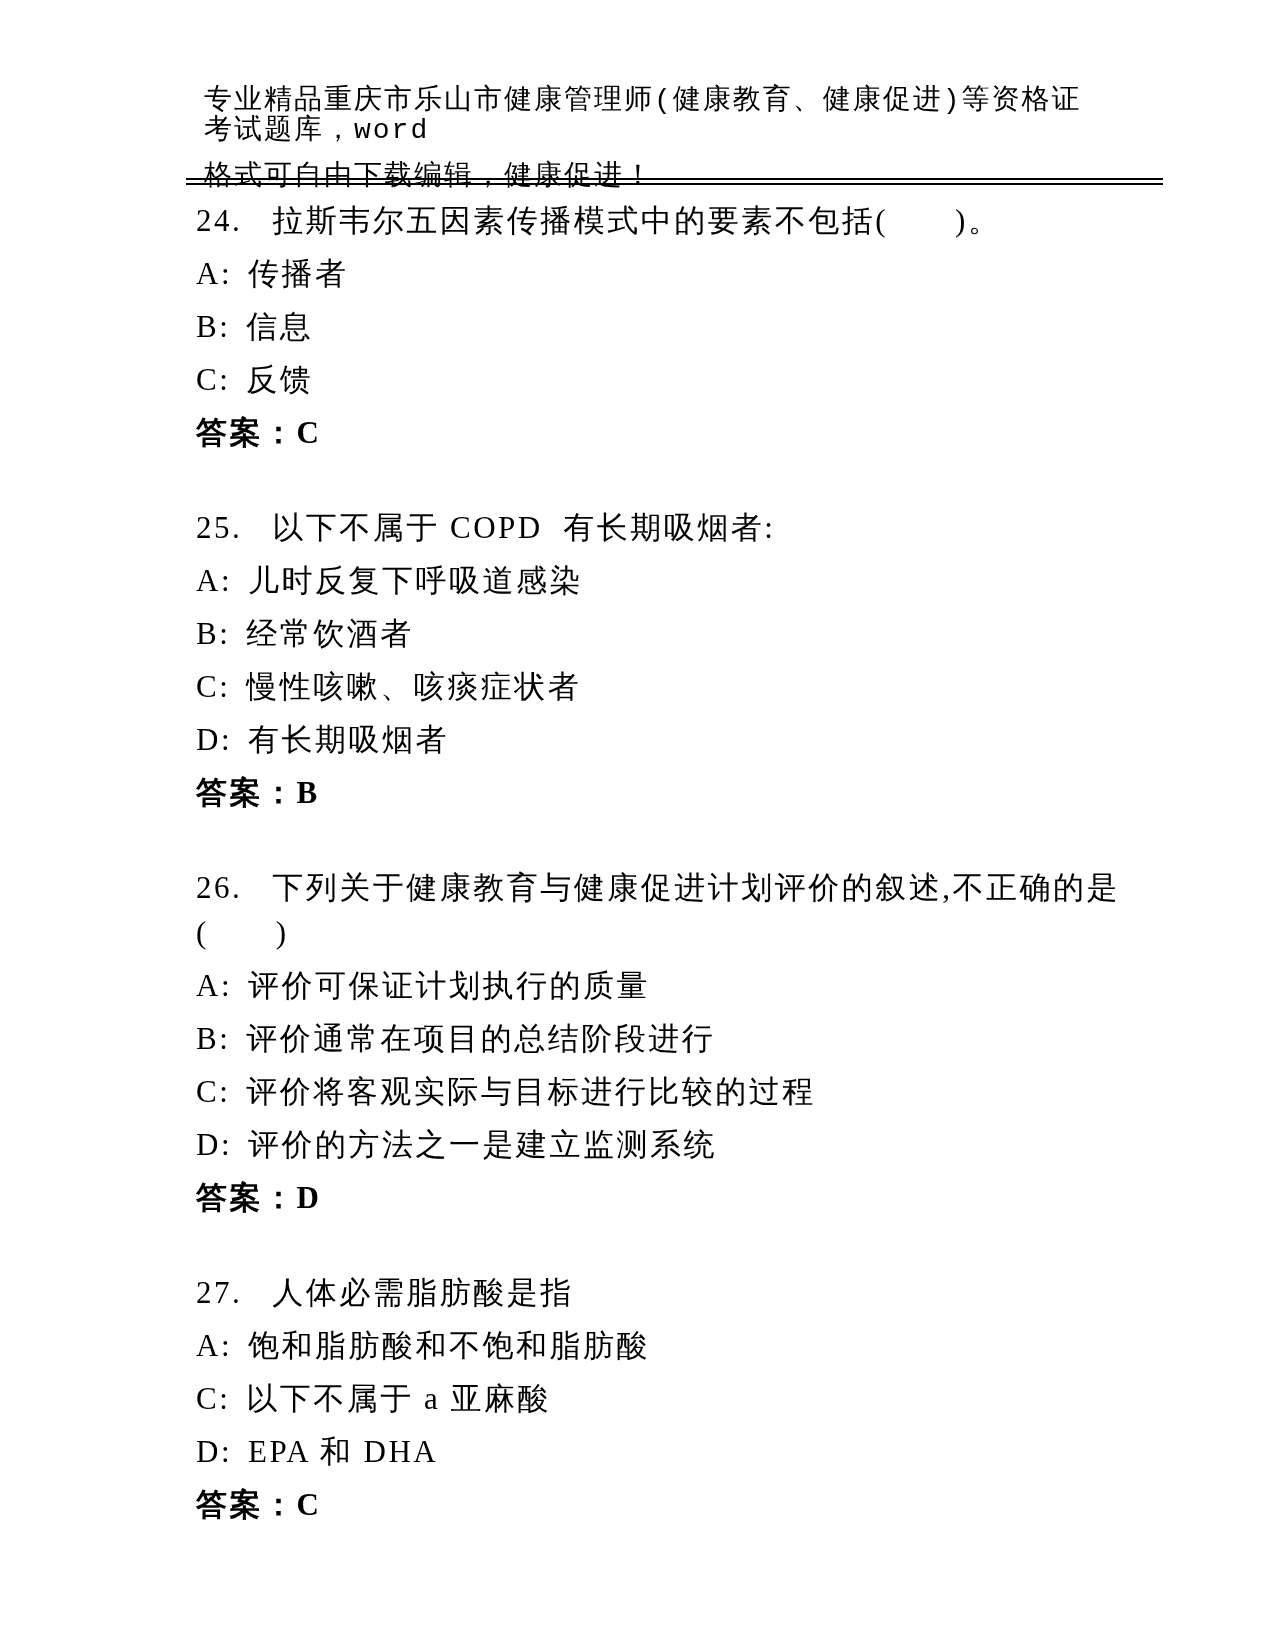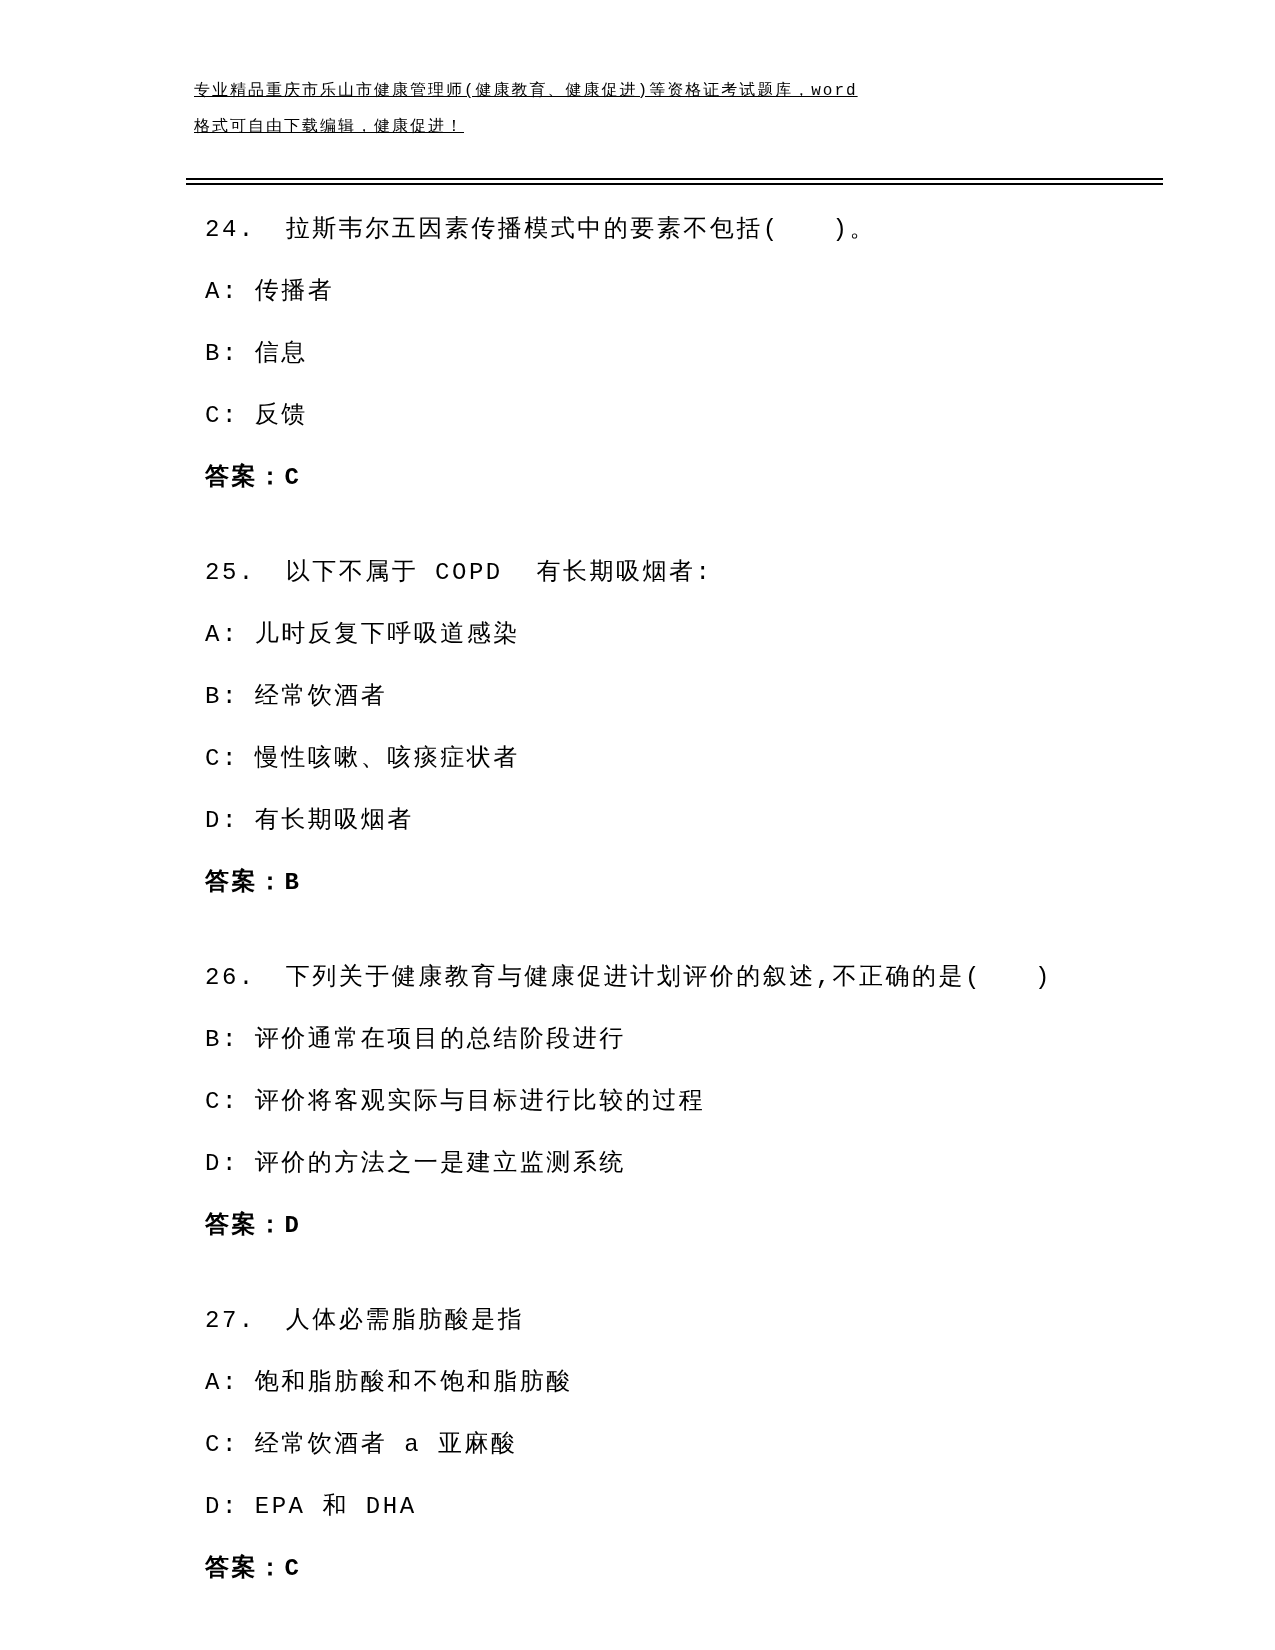--- a/index.html
+++ b/index.html
@@ -16,51 +16,51 @@
     font-family: "Liberation Mono", "DejaVu Sans Mono", serif;
     overflow: hidden;
   }
   .header {
     position: absolute;
     left: 188px;
     top: 70px;
     width: 910px;
   }
   .header p {
-    margin: 6px;
-    font-size: 16px;
+    margin: 16px;
+    font-size: 28px;
     line-height: 30px;
     letter-spacing: 2px;
     white-space: pre-wrap;
-    text-decoration: underline;
   }
   .header-rule {
     position: absolute;
     left: 186px;
     top: 178px;
     width: 977px;
     height: 3px;
     border-top: 2px solid #000;
     border-bottom: 2px solid #000;
   }
   .content {
     position: absolute;
     left: 188px;
     top: 190px;
     width: 985px;
   }
   .question-block {
     margin: 0 0 50px 0;
   }
   p.line {
-    margin: 17px;
-    font-size: 24px;
+    margin: 8px;
+    font-size: 31px;
     line-height: 45px;
     letter-spacing: 2.5px;
     white-space: pre-wrap;
+    font-family: Liberation Serif, serif;
   }
   .qnum {
     display: inline-block;
     margin-right: 30px;
   }
   .olabel {
     display: inline-block;
     margin-right: 16px;
   }
   .answer-line {
@@ -90,27 +90,28 @@
       <div class="question-block">
         <p class="line question-line"><span class="qnum">25.</span><span>以下不属于 COPD  有长期吸烟者:</span></p>
         <p class="line option-line"><span class="olabel">A:</span><span>儿时反复下呼吸道感染</span></p>
         <p class="line option-line"><span class="olabel">B:</span><span>经常饮酒者</span></p>
         <p class="line option-line"><span class="olabel">C:</span><span>慢性咳嗽、咳痰症状者</span></p>
         <p class="line option-line"><span class="olabel">D:</span><span>有长期吸烟者</span></p>
         <p class="line answer-line"><span>答案：</span><span>B</span></p>
       </div>
       <div class="question-block">
         <p class="line question-line"><span class="qnum">26.</span><span>下列关于健康教育与健康促进计划评价的叙述,不正确的是(　　)</span></p>
+        <p class="line option-line"><span class="olabel">A:</span><span>评价可保证计划执行的质量</span></p>
         <p class="line option-line"><span class="olabel">B:</span><span>评价通常在项目的总结阶段进行</span></p>
         <p class="line option-line"><span class="olabel">C:</span><span>评价将客观实际与目标进行比较的过程</span></p>
         <p class="line option-line"><span class="olabel">D:</span><span>评价的方法之一是建立监测系统</span></p>
         <p class="line answer-line"><span>答案：</span><span>D</span></p>
       </div>
       <div class="question-block">
         <p class="line question-line"><span class="qnum">27.</span><span>人体必需脂肪酸是指</span></p>
         <p class="line option-line"><span class="olabel">A:</span><span>饱和脂肪酸和不饱和脂肪酸</span></p>
-        <p class="line option-line"><span class="olabel">C:</span><span>经常饮酒者 a 亚麻酸</span></p>
+        <p class="line option-line"><span class="olabel">C:</span><span>以下不属于 a 亚麻酸</span></p>
         <p class="line option-line"><span class="olabel">D:</span><span>EPA 和 DHA</span></p>
         <p class="line answer-line"><span>答案：</span><span>C</span></p>
       </div>
     </div>
 
 </div>
 
 </body></html>

